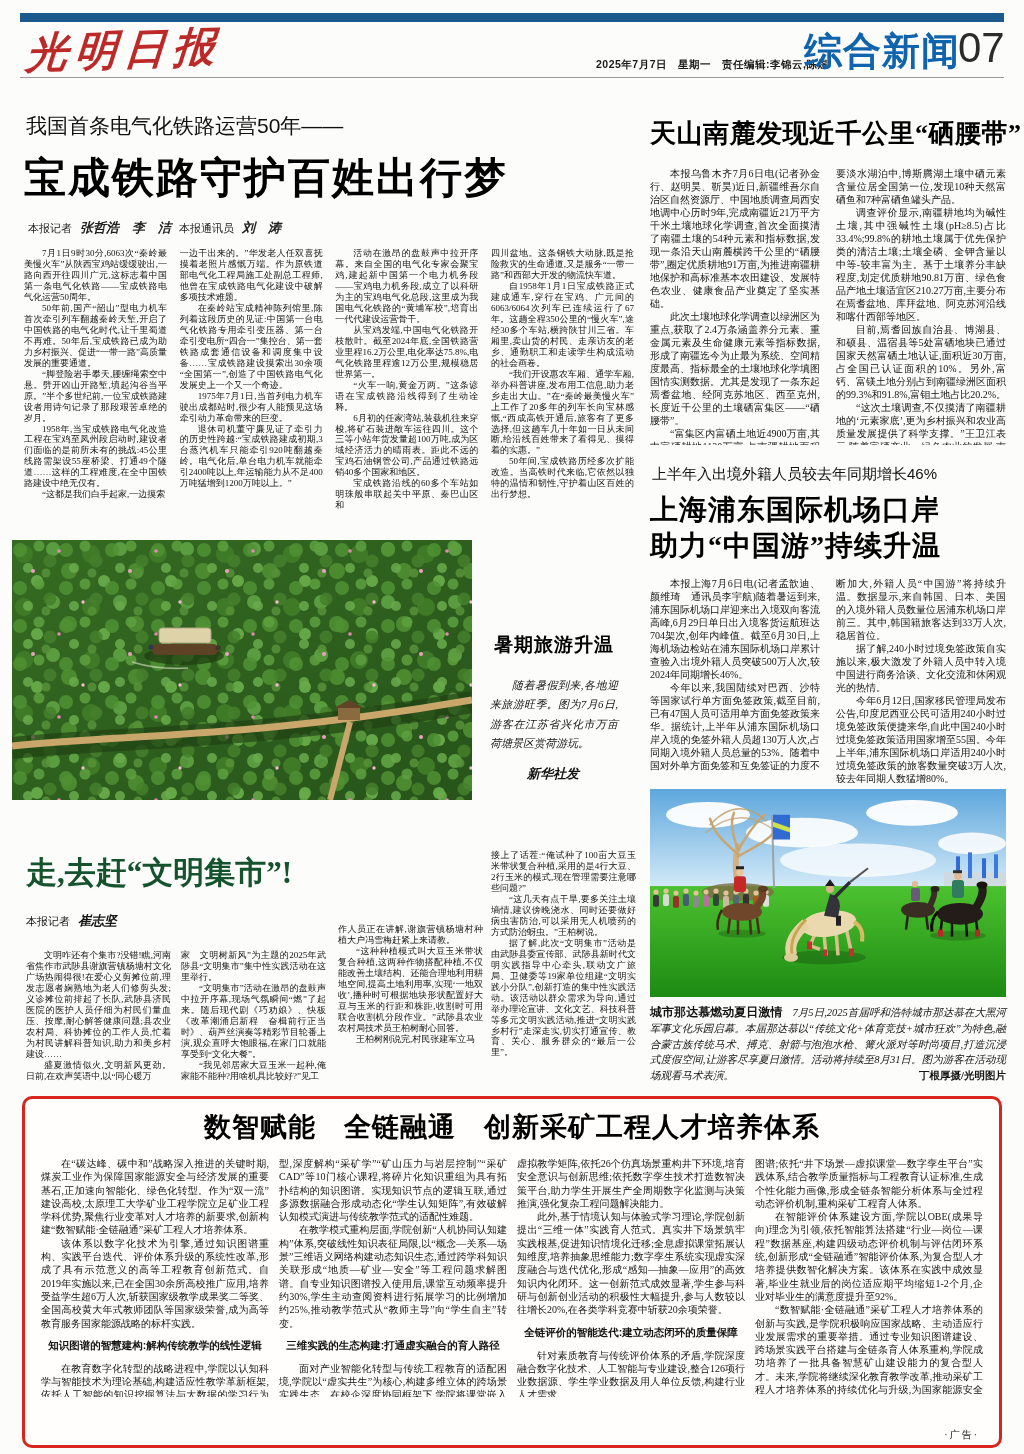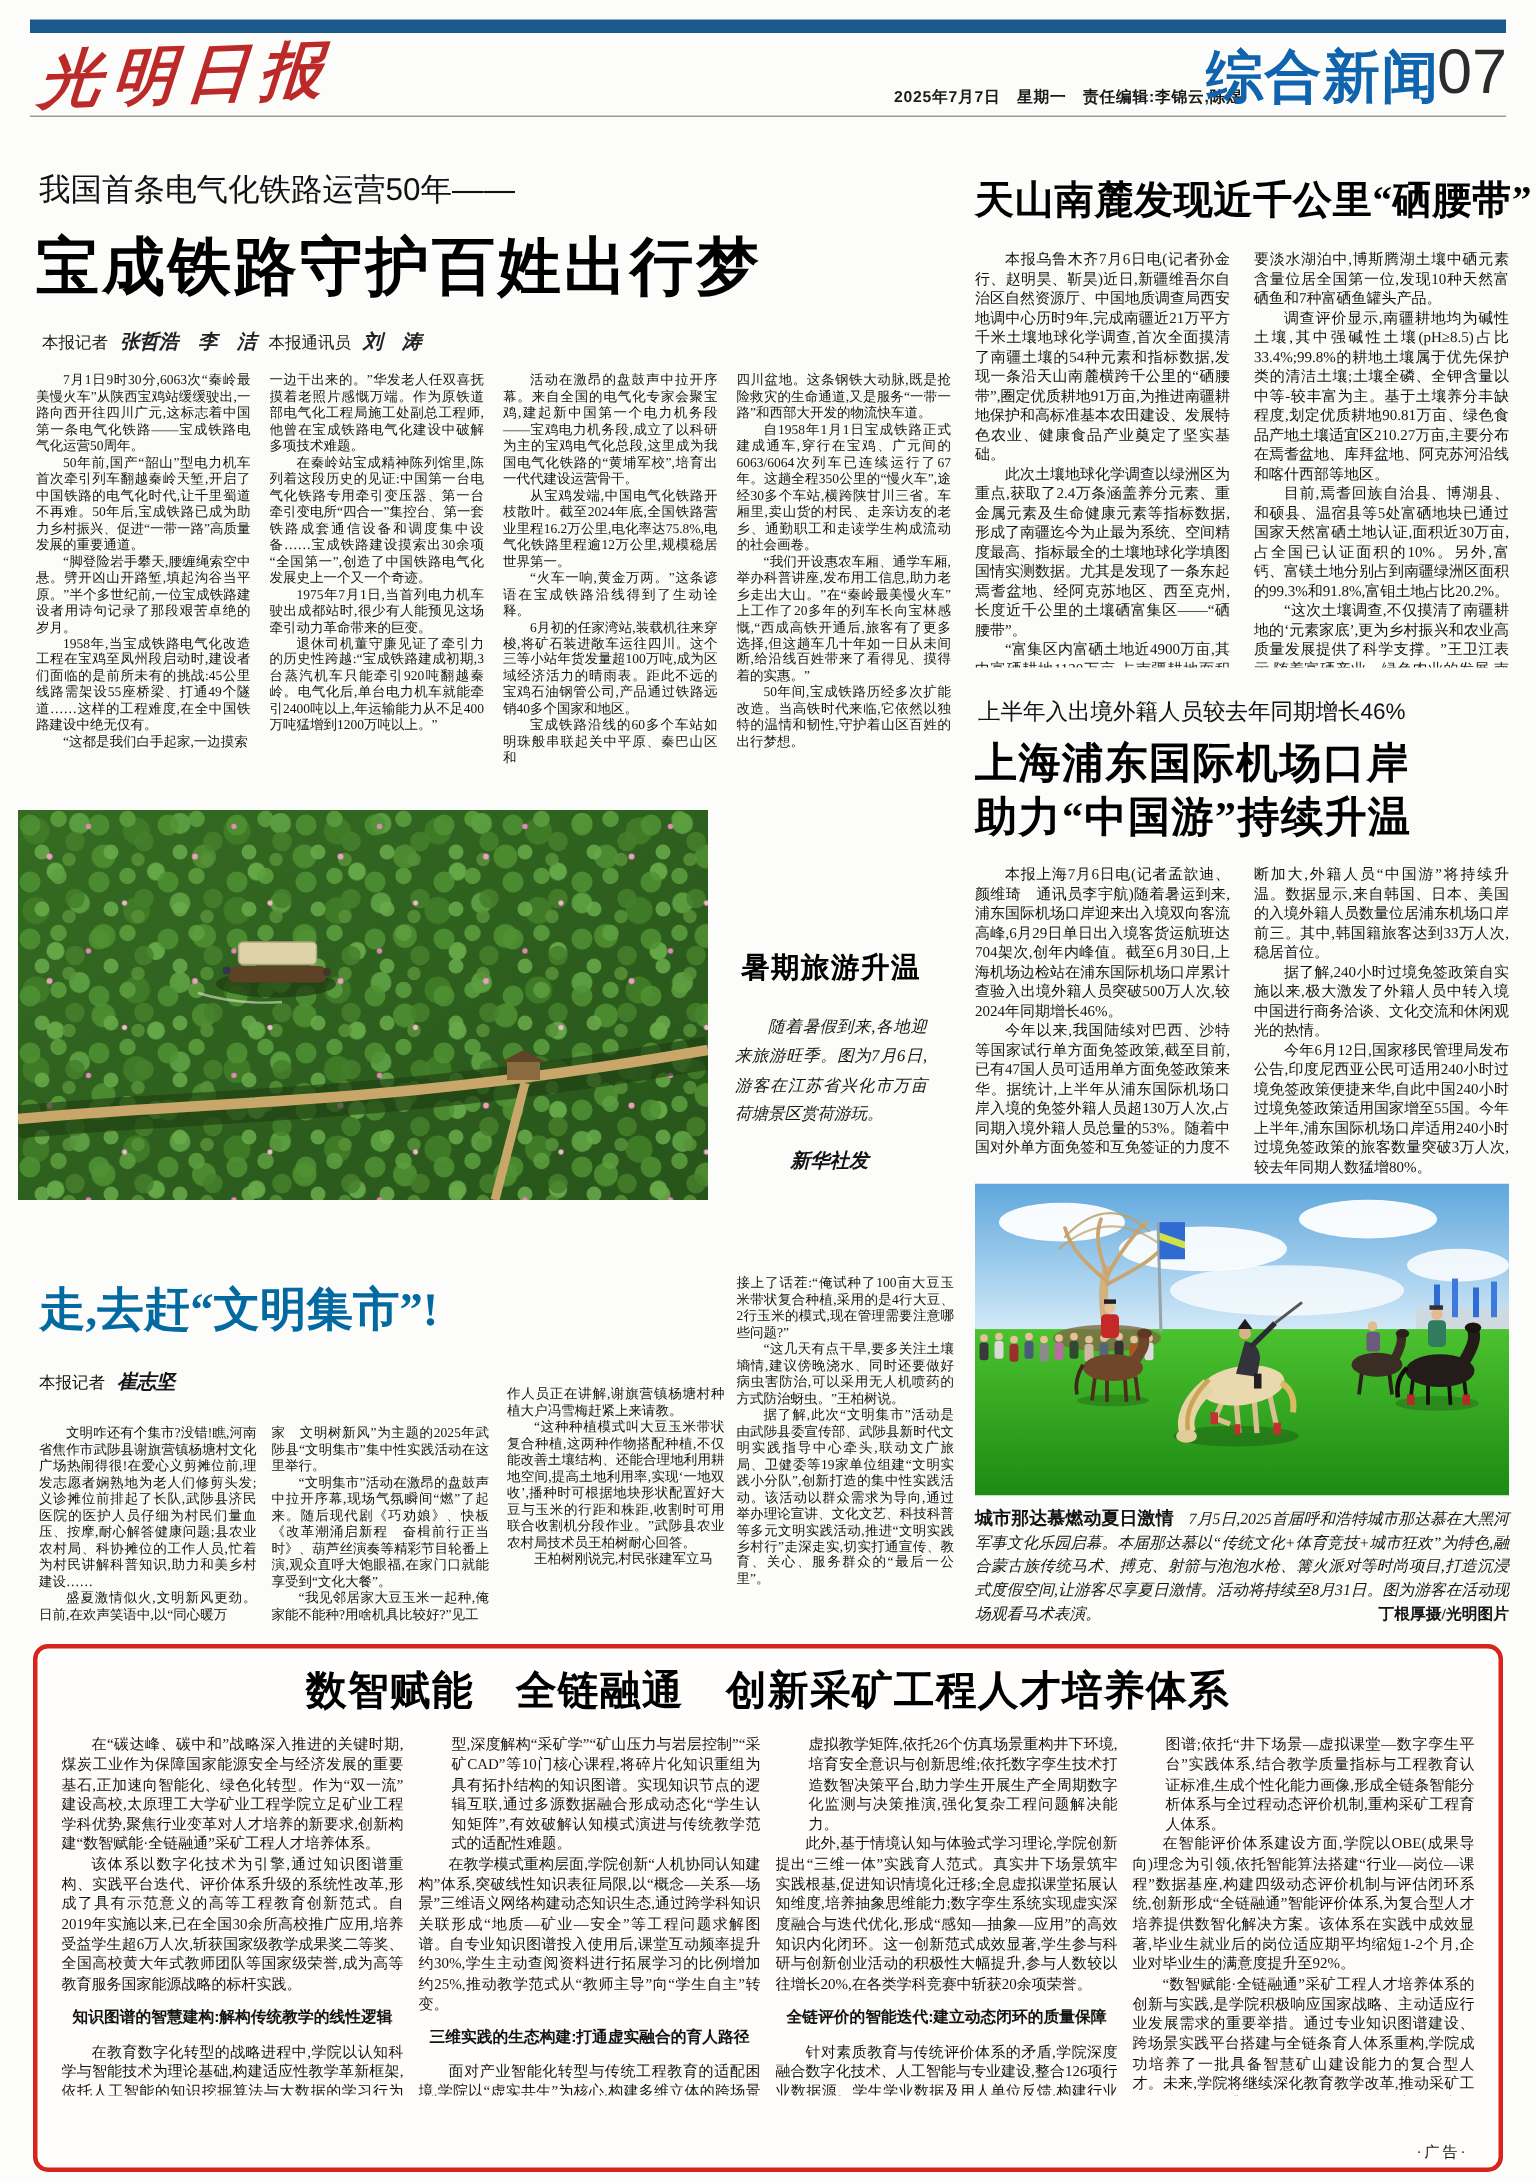--- a/index.html
+++ b/index.html
@@ -42,36 +42,36 @@
   
   .lotus-row{position:absolute;left:12px;top:540px;width:606px;height:244px;}
   .lotus-photo{position:absolute;left:0;top:0;width:460px;height:260px;}
   .lotus-caption{position:absolute;left:478px;top:0;width:128px;height:260px;padding-top:92px;box-sizing:border-box;}
   .lc-title{font-family:"Liberation Sans",sans-serif;font-weight:bold;font-size:19px;letter-spacing:1px;margin:0 0 18px 4px;color:#000;}
   .lc-body{font-style:italic;font-size:11px;line-height:1.75;text-align:justify;text-indent:2em;margin:0;}
   .lc-credit{font-style:italic;font-weight:bold;font-size:13px;text-align:center;margin-top:12px;padding-right:2px;}
   
   .market{position:absolute;left:24px;top:850px;width:612px;height:236px;}
   .mk-head{position:absolute;left:2px;top:2px;width:305px;}
-  .mk-headline{font-weight:bold;font-size:31px;margin:0 0 18px;white-space:nowrap;color:#0369a1;}
+  .mk-headline{font-weight:bold;font-size:31px;margin:0 0 18px;white-space:nowrap;color:#14532d;}
   .mk-byline{font-size:11px;}
   .mk-col{position:absolute;width:145px;font-size:9px;line-height:1.22;text-align:justify;overflow:hidden;}
   #mkc1{left:2px;top:100px;height:136px;}
   #mkc2{left:157px;top:100px;height:136px;}
   #mkc3{left:314px;top:74px;height:162px;}
   #mkc4{left:467px;top:0;height:236px;}
   
   .ad{position:absolute;left:22px;top:1096px;width:980px;height:352px;border:3px solid #d7251d;border-radius:10px;
       box-sizing:border-box;padding:10px 16px;background:#fffefc;}
   .ad-school{font-family:"Liberation Sans",sans-serif;font-weight:bold;font-size:17px;margin:2px 0 6px;color:#000;}
   .ad-headline{font-weight:bold;font-size:27px;text-align:center;letter-spacing:1px;margin:0 0 12px;color:#000;}
   .ad-cols{display:flex;justify-content:space-between;height:240px;overflow:hidden;}
   .ad-col{width:228px;font-size:10px;line-height:1.33;text-align:justify;overflow:hidden;}
   .adp{margin:0;text-indent:2em;}
-  .adp.cont1{text-indent:0;margin-left:22px;}
+  .adp.cont1{text-indent:0;}
   .ad-sub{font-family:"Liberation Sans",sans-serif;font-weight:bold;font-size:10.5px;text-align:center;margin:9px 0;}
   .ad-mark{position:absolute;right:20px;bottom:3px;font-size:10px;letter-spacing:2px;}
 </style>
 </head>
 <body>
 
 <div id="page">
 
   <div class="topbar"></div>
   <div class="masthead">光明日报</div>

